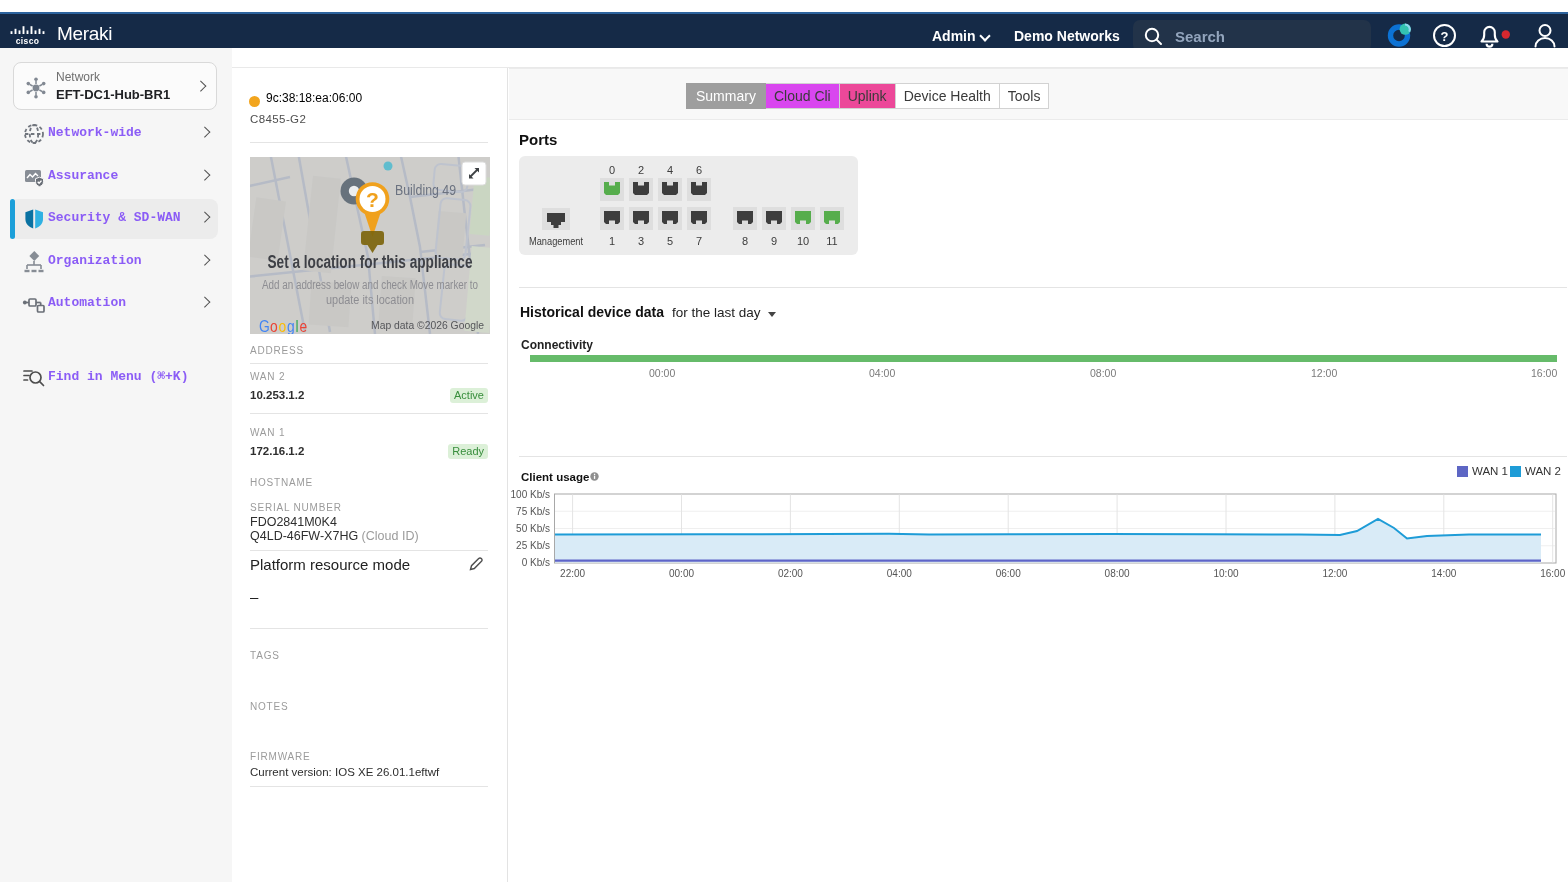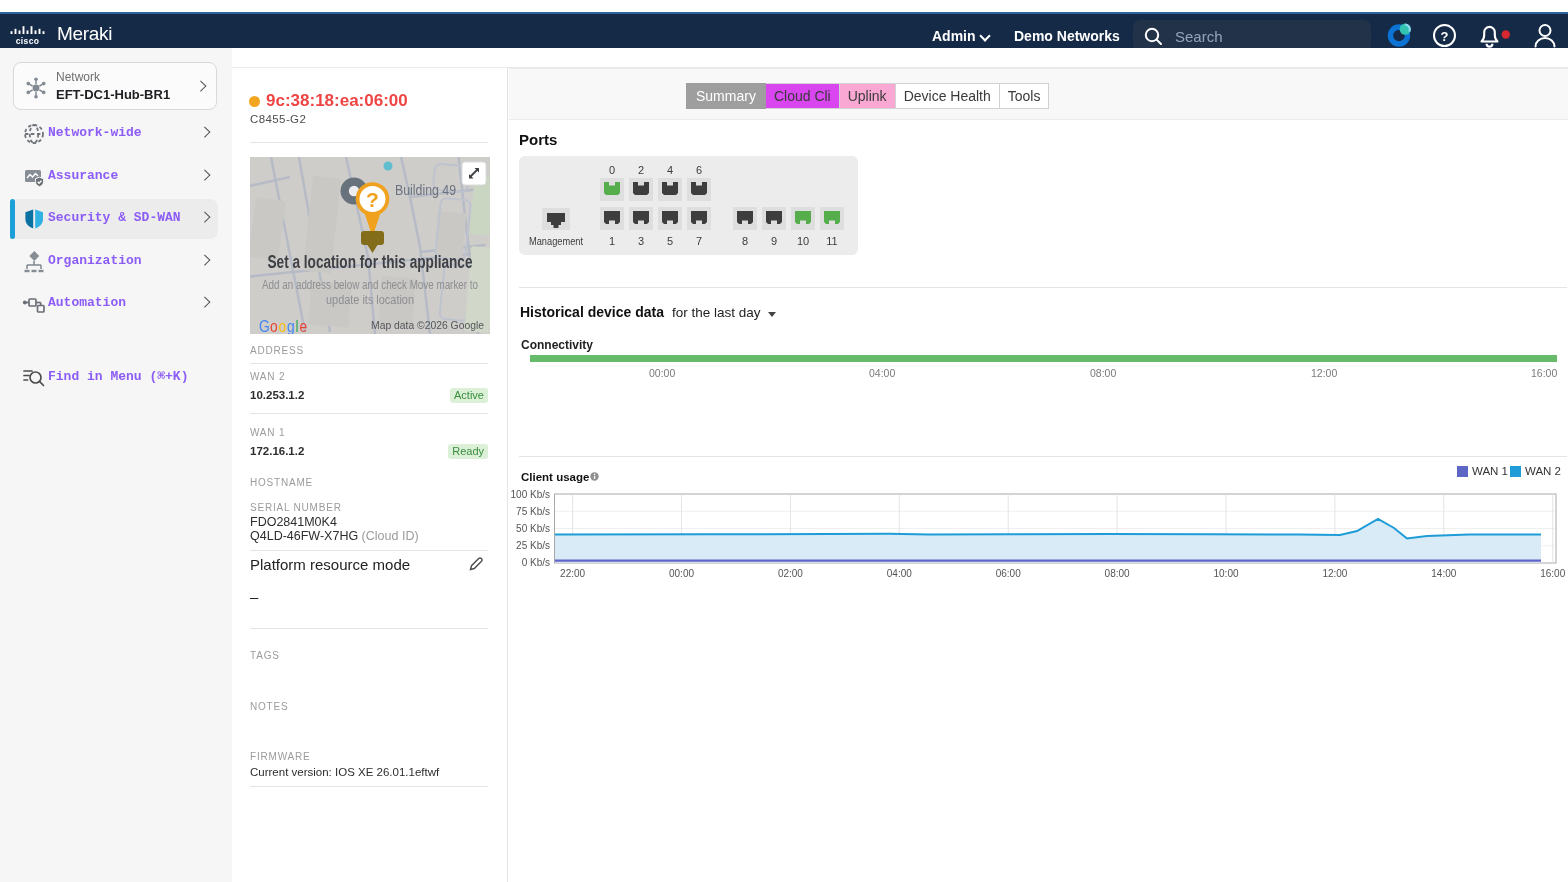--- a/index.html
+++ b/index.html
@@ -12,21 +12,21 @@
 #header { position:absolute; left:0; top:0; width:1568px; height:48px;
   background:#152a47;margin-top:12px; }
 #header .topline { position:absolute; left:0; top:0; width:1568px; height:2px;
   background:#2c639e; }
 #meraki { position:absolute; left:57px; top:11px; color:#fff; font-size:19px;
   font-weight:400; letter-spacing:-0.3px; }
 .hnav { position:absolute; top:0; height:48px; display:flex; align-items:center;
   color:#fff; font-size:14px; font-weight:700; }
 #searchbox { position:absolute; left:1133px; top:8px; width:238px; height:32px;
   background:#223349; border-radius:7px; display:flex; align-items:center; }
-#searchbox .stext { color:#93a5bd; font-size:15px; margin-left:42px; }
+#searchbox .stext { color:#93a5bd; font-size:15px; margin-left:42px;font-weight:bold; }
 
 
 #sidebar { position:absolute; left:0; top:48px; width:232px; height:834px;
   background:#f6f6f6; }
 #netcard { position:absolute; left:13px; top:14px; width:204px; height:48px;
   background:#fbfbfb; border:1px solid #d9d9d9; border-radius:8px; }
 .mitem { position:absolute; left:0; width:232px; height:40px; }
 .mitem .icon { position:absolute; left:22px; top:8px; width:24px; height:24px; }
 .mitem .txt { position:absolute; left:48px; top:11px; font-size:13px;
   font-weight:700; color:#8b5cf6;font-family:Liberation Mono, monospace; }
@@ -200,21 +200,21 @@
       </svg>
       <div class="txt" style="font-weight:700;">Find in Menu (⌘+K)</div>
     </div>
   </div>
 
   <div id="topband"></div>
 
   <div id="panel">
 
     <div class="abs" style="left:17px;top:27.5px;width:11px;height:11px;border-radius:50%;background:#f2a51e;"></div>
-    <div class="abs" style="left:34px;top:23px;font-size:17px;font-weight:700;color:#ef4444;">9c:38:18:ea:06:00</div>
+    <div class="abs" style="left:34px;top:23px;font-size:12px;font-weight:400;color:#000000;">9c:38:18:ea:06:00</div>
     <div class="abs" style="left:18px;top:45px;font-size:11.5px;letter-spacing:0.4px;color:#4e4e4e;">C8455-G2</div>
     <div class="hr" style="left:18px;top:74px;width:238px;"></div>
 
     <div id="mapbox" class="abs" style="left:18px;top:89px;width:240px;height:177px;background:#c9c8c5;overflow:hidden;">
       <svg width="240" height="177" viewBox="0 0 240 177">
         <rect width="240" height="177" fill="#c9c8c5"></rect>
         <g stroke="#aeb4c0" stroke-width="2.5" fill="none">
           <path d="M-5 30 L40 20"></path>
           <path d="M20 -5 L55 175"></path>
           <path d="M48 -5 L80 175"></path>
@@ -299,21 +299,21 @@
     <div class="lbl abs" style="left:18px;top:683px;">FIRMWARE</div>
     <div class="abs" style="left:18px;top:698px;font-size:11.5px;color:#2e2e2e;">Current version: IOS XE 26.01.1eftwf</div>
     <div class="hr" style="left:18px;top:718px;width:238px;"></div>
   </div>
 
   <div id="main">
     <div id="tabband"></div>
     <div class="abs" style="left:177px;top:15px;display:flex;font-size:14px;">
       <div style="padding:4px 9px;background:#9e9e9e;color:#fff;border:1px solid #9e9e9e;">Summary</div>
       <div style="padding:4px 8px;background:#d946ef;color:#3a3a3a;border:1px solid #d2d2d2;border-left:none;">Cloud Cli</div>
-      <div style="padding:4px 8px;background:#f9a8d4;color:#3a3a3a;border:1px solid #d2d2d2;border-left:none;">Uplink</div>
+      <div style="padding:4px 8px;background:#ec4899;color:#3a3a3a;border:1px solid #d2d2d2;border-left:none;">Uplink</div>
       <div style="padding:4px 8px;background:#fff;color:#3a3a3a;border:1px solid #d2d2d2;border-left:none;">Device Health</div>
       <div style="padding:4px 8px;background:#fff;color:#3a3a3a;border:1px solid #d2d2d2;border-left:none;">Tools</div>
     </div>
 
     <div class="abs" style="left:10px;top:63px;font-size:15px;font-weight:700;color:#111;">Ports</div>
     <div id="ports" class="abs" style="left:10px;top:88px;width:339px;height:99px;background:#ececec;border-radius:6px;">
       <svg width="339" height="99" viewBox="0 0 339 99">
         <g font-family="Liberation Sans" font-size="11" fill="#3c3c3c" text-anchor="middle">
           <text x="93" y="18">0</text>
             <text x="122" y="18">2</text>

